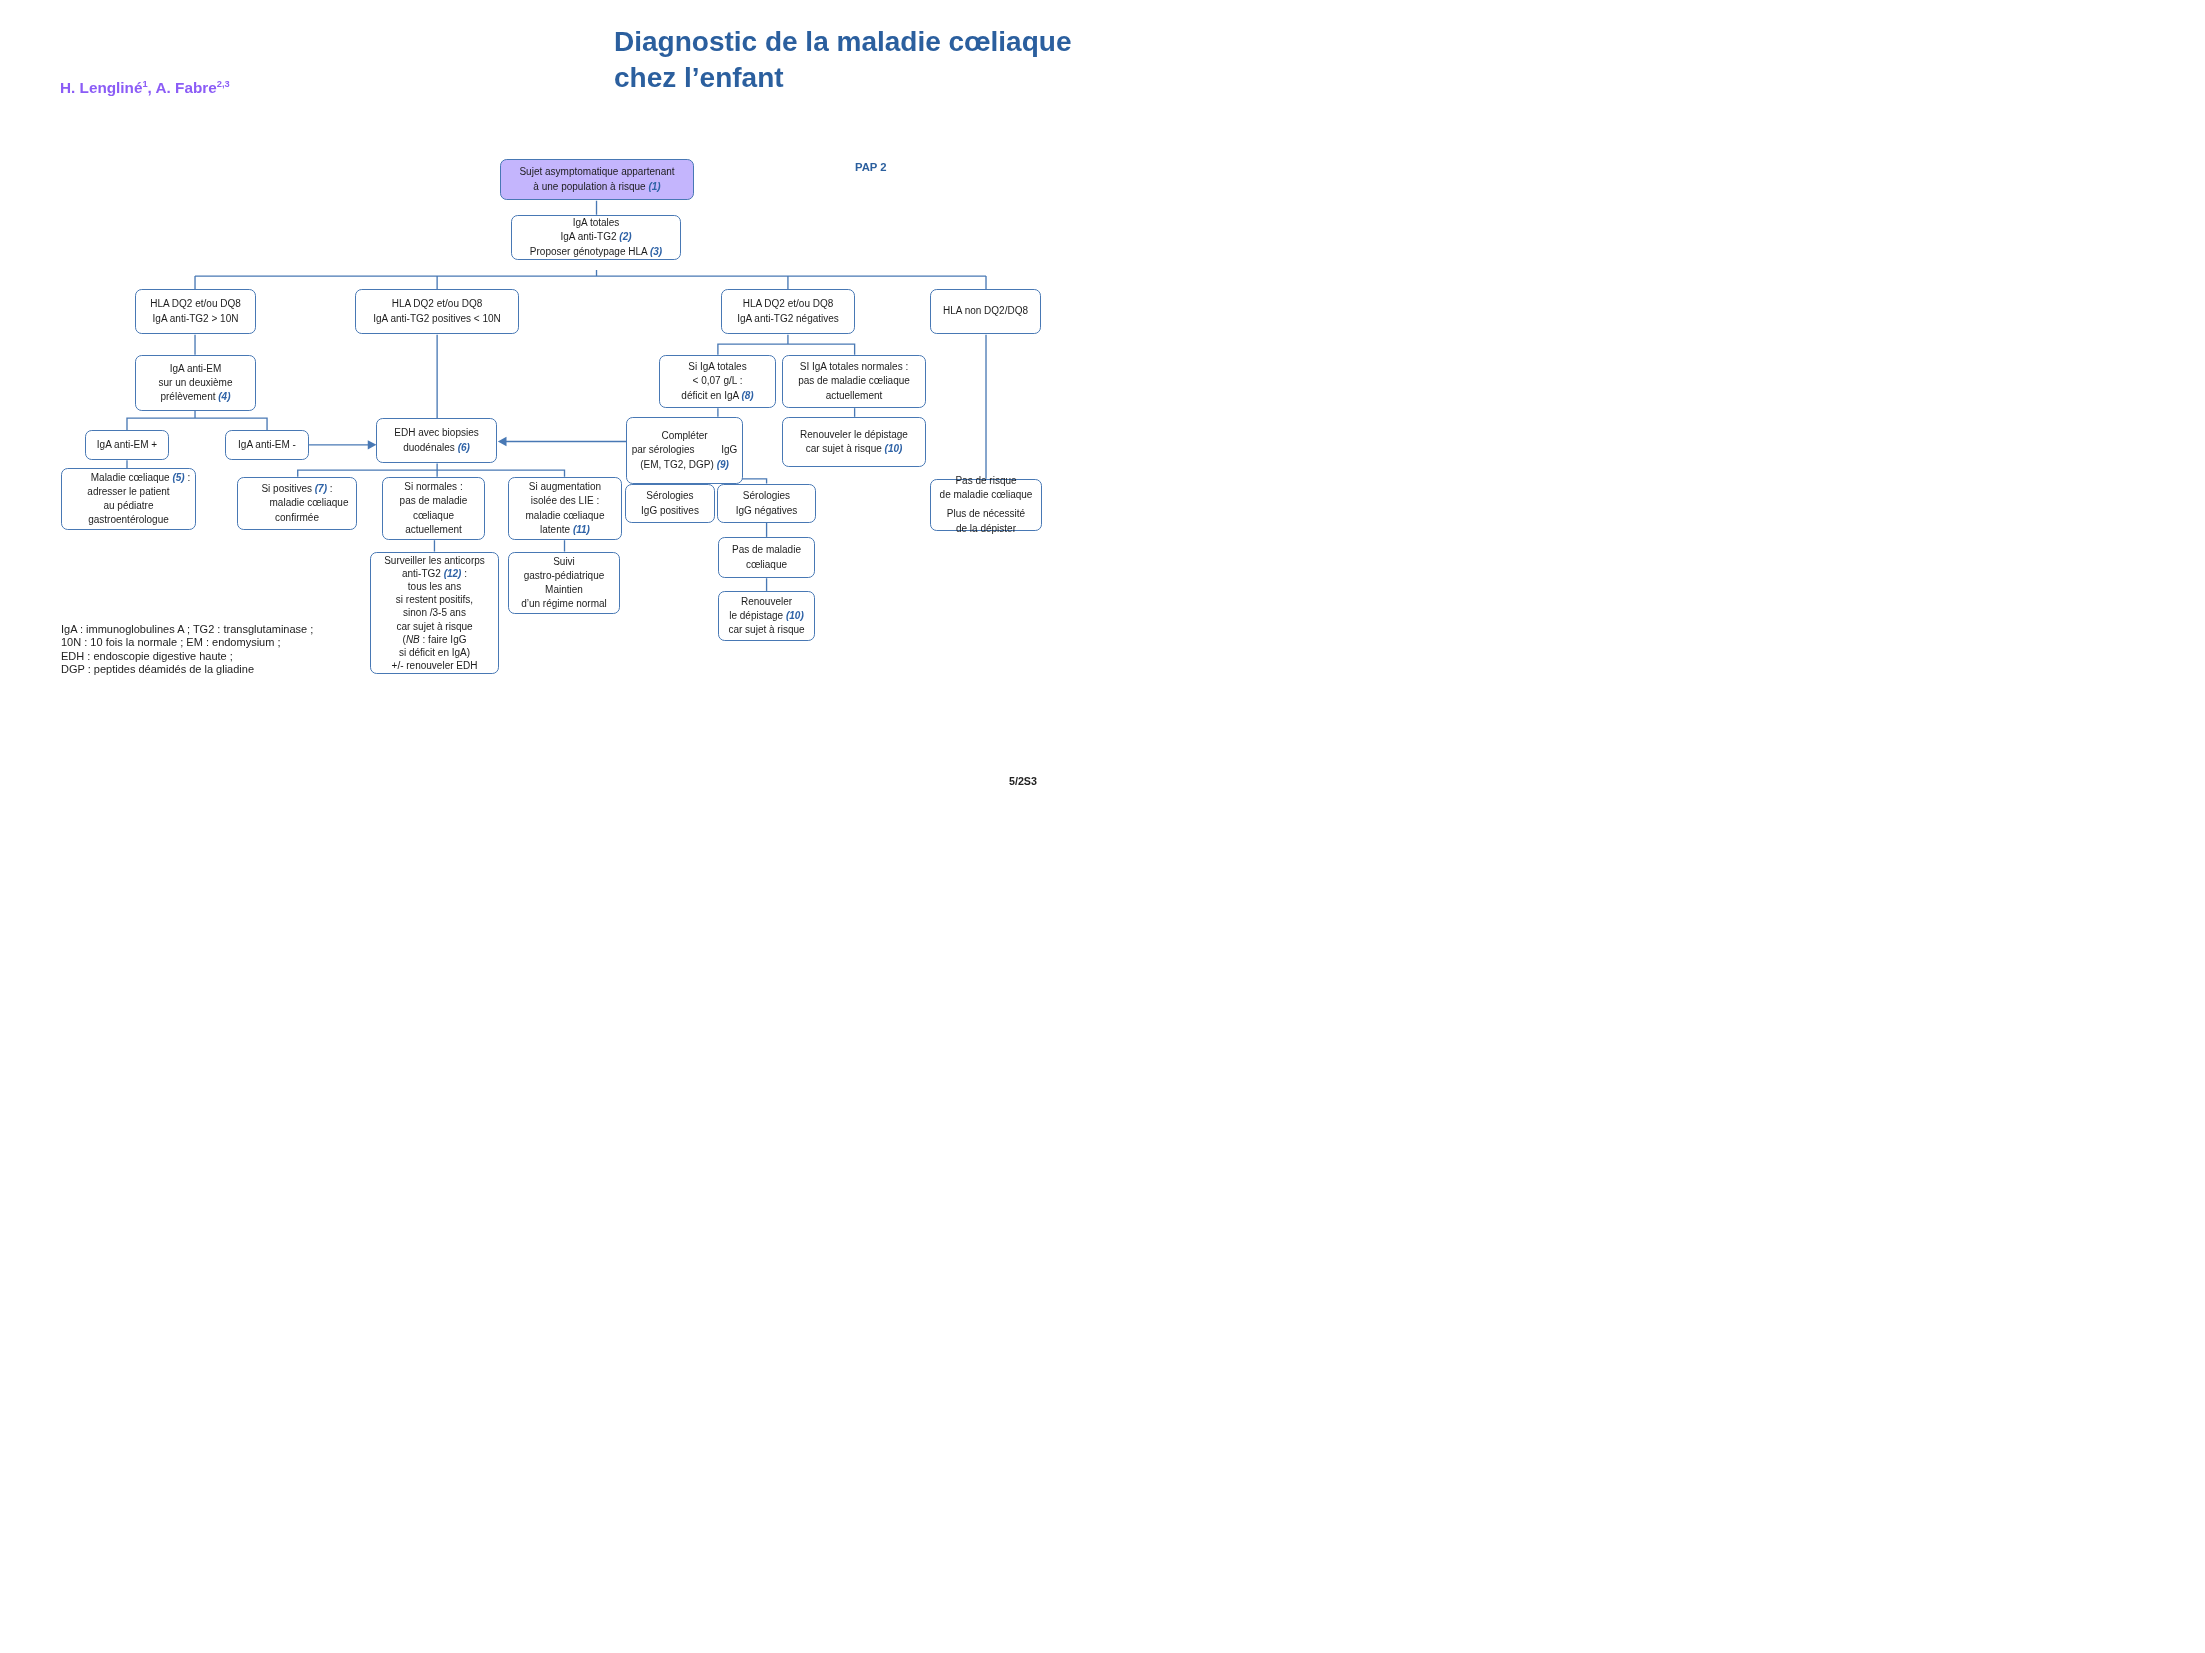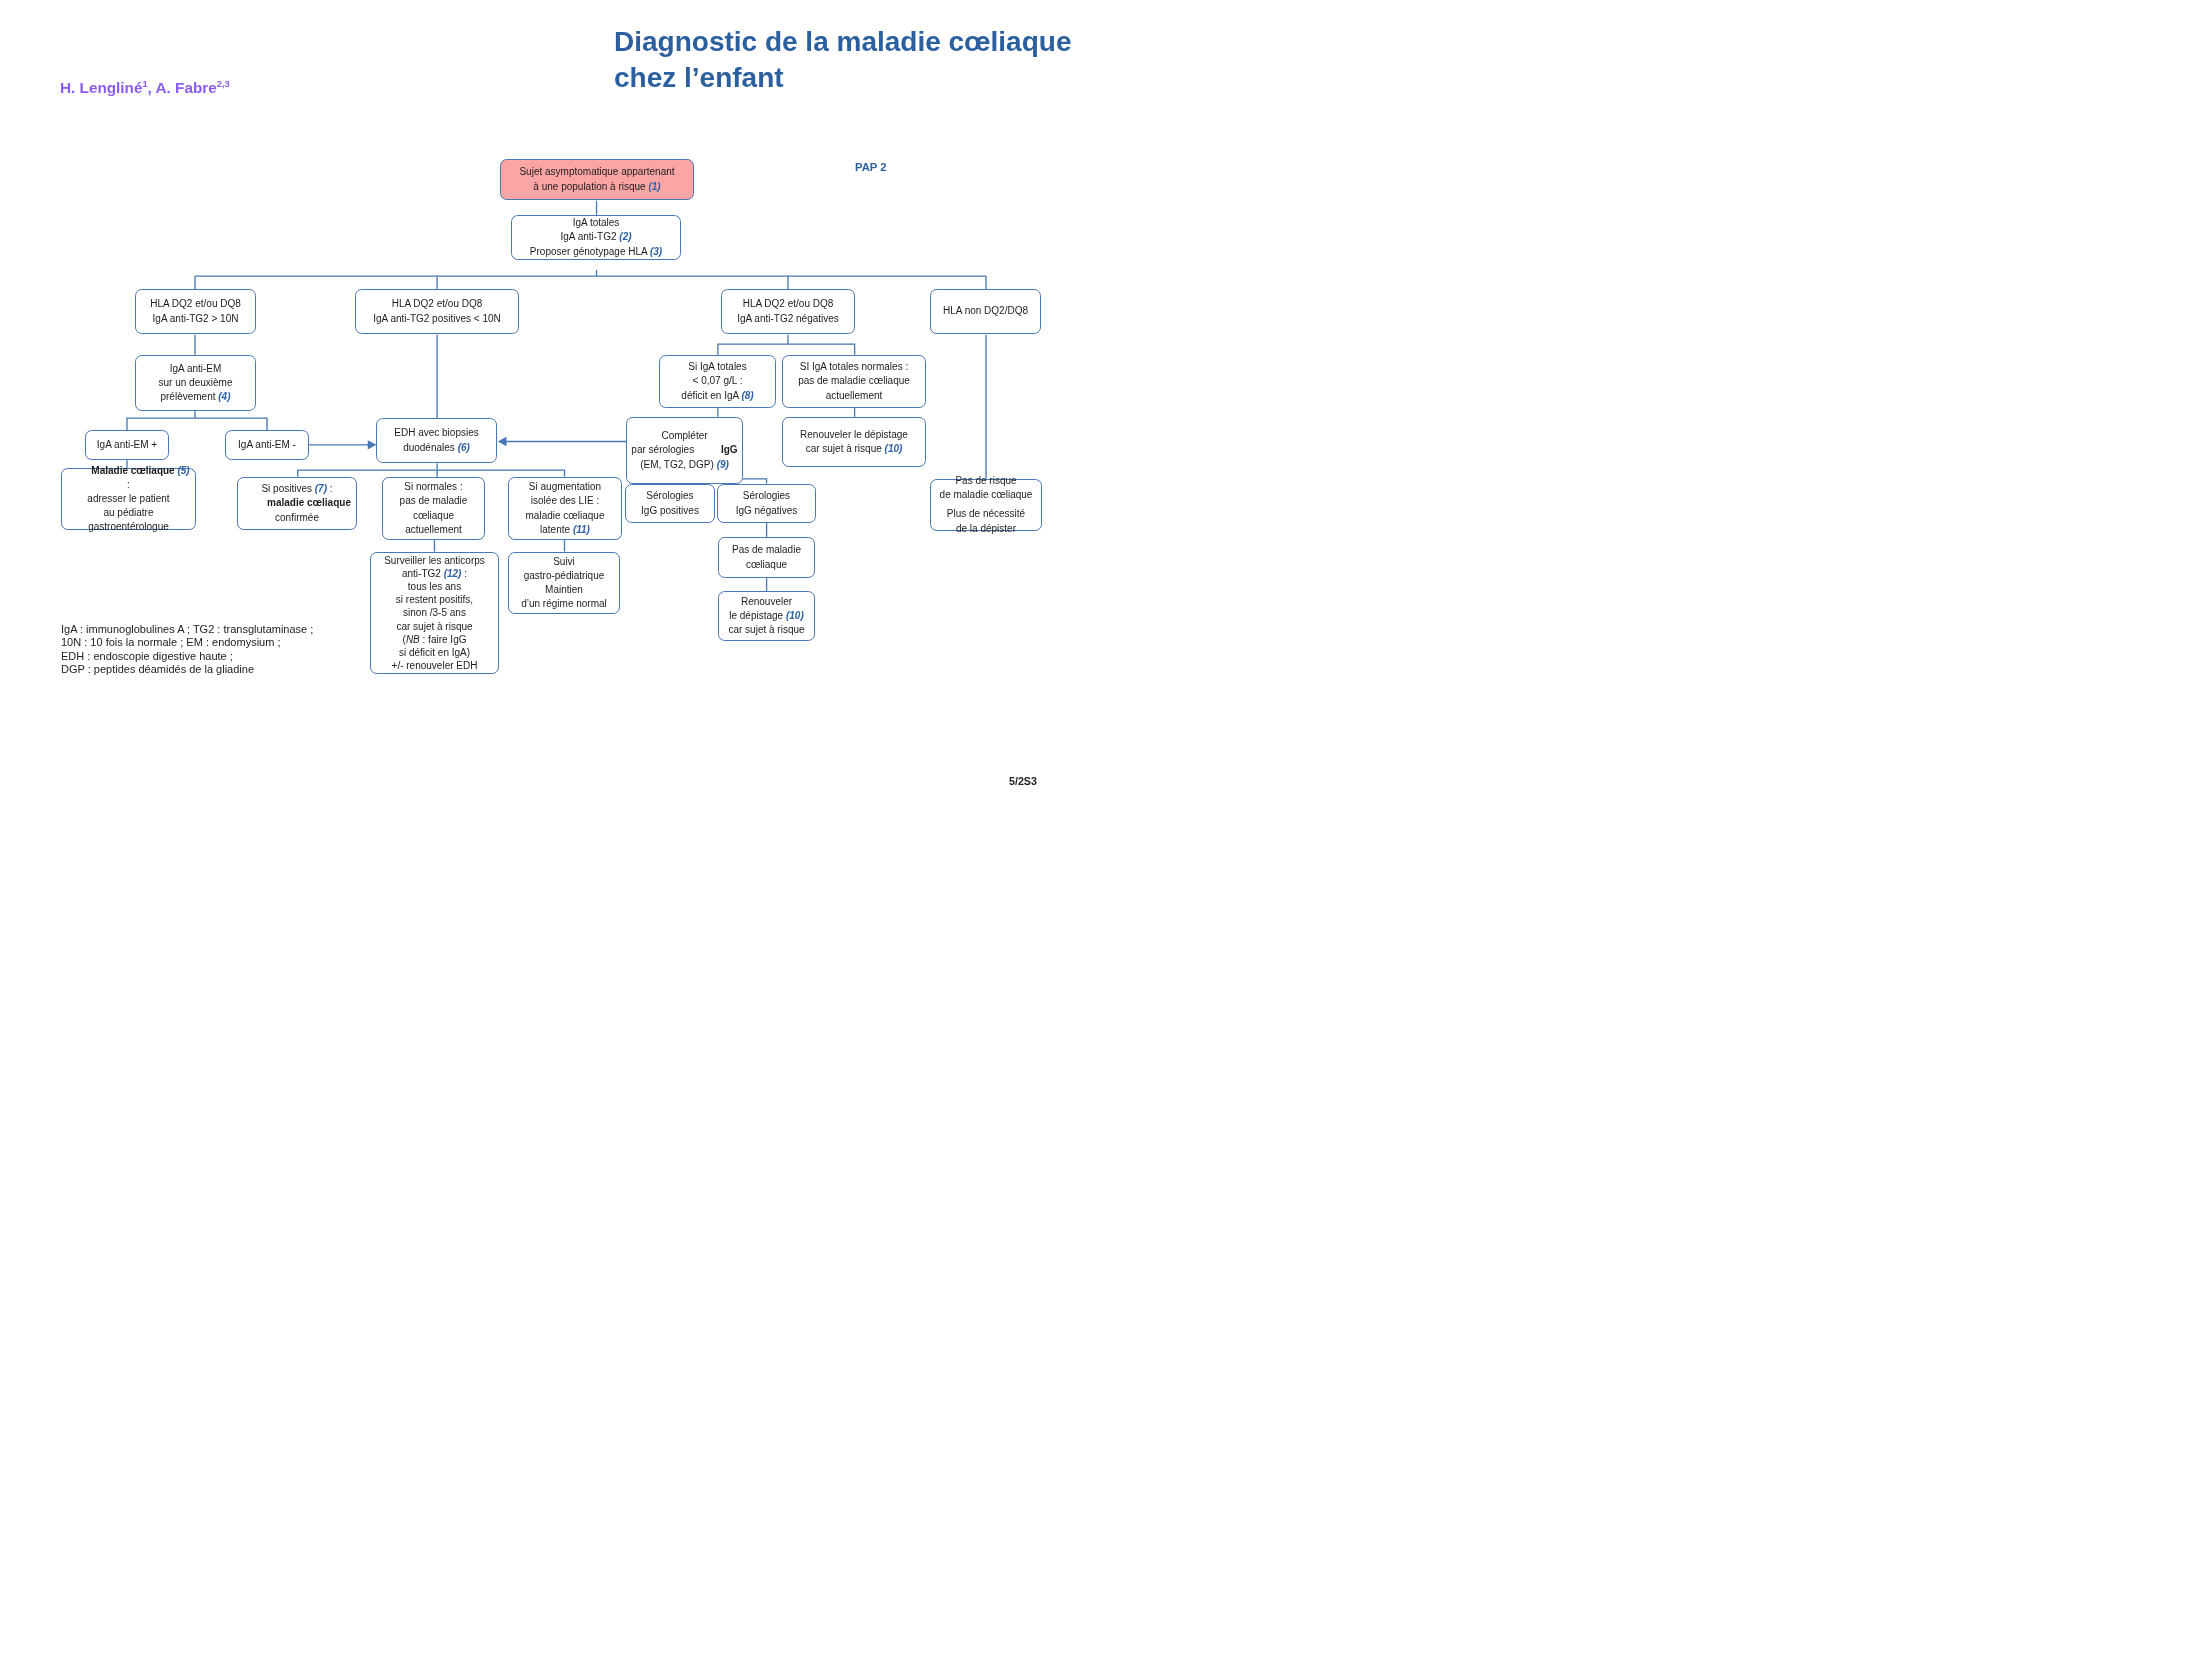--- a/index.html
+++ b/index.html
@@ -16,23 +16,23 @@
   .authors{position:absolute;left:60px;top:79px;font-size:15.3px;font-weight:bold;color:#8b5cf6;}
   .authors sup{font-size:9.3px;}
   .pap{position:absolute;left:855px;top:161px;font-size:11.3px;font-weight:bold;color:var(--title);}
   .pagenum{position:absolute;left:1009px;top:775px;font-size:10.7px;font-weight:bold;color:#222;}
   .footnote{position:absolute;left:61px;top:623px;font-size:11px;line-height:1.22;color:#222;}
   svg.wires{position:absolute;left:0;top:0;z-index:1;}
   .node{position:absolute;box-sizing:border-box;z-index:2;background:#fff;
         border:1.3px solid var(--line);border-radius:6.7px;
         display:flex;flex-direction:column;justify-content:center;align-items:center;
         text-align:center;font-size:10px;line-height:1.42;padding:1.3px 2.7px;}
-  .node.fill{background:#fca5a5;}
+  .node.fill{background:#c4b5fd;}
   .ref{color:var(--ref);font-weight:bold;font-style:italic;}
-  .b{font-weight:bold;margin-left:24px;}
+  .b{font-weight:normal;margin-left:24px;}
   .i{font-style:italic;}
   
   #n-start{left:500px;top:159px;width:194px;height:41px;}
   #n-iga{left:511px;top:215px;width:170px;height:45px;}
   #n-b1{left:135px;top:289px;width:121px;height:45px;}
   #n-b2{left:355px;top:289px;width:164px;height:45px;}
   #n-b3{left:721px;top:289px;width:134px;height:45px;}
   #n-b4{left:930px;top:289px;width:111px;height:45px;}
   #n-antiem{left:135px;top:355px;width:121px;height:56px;}
   #n-emplus{left:85px;top:430px;width:84px;height:30px;}

